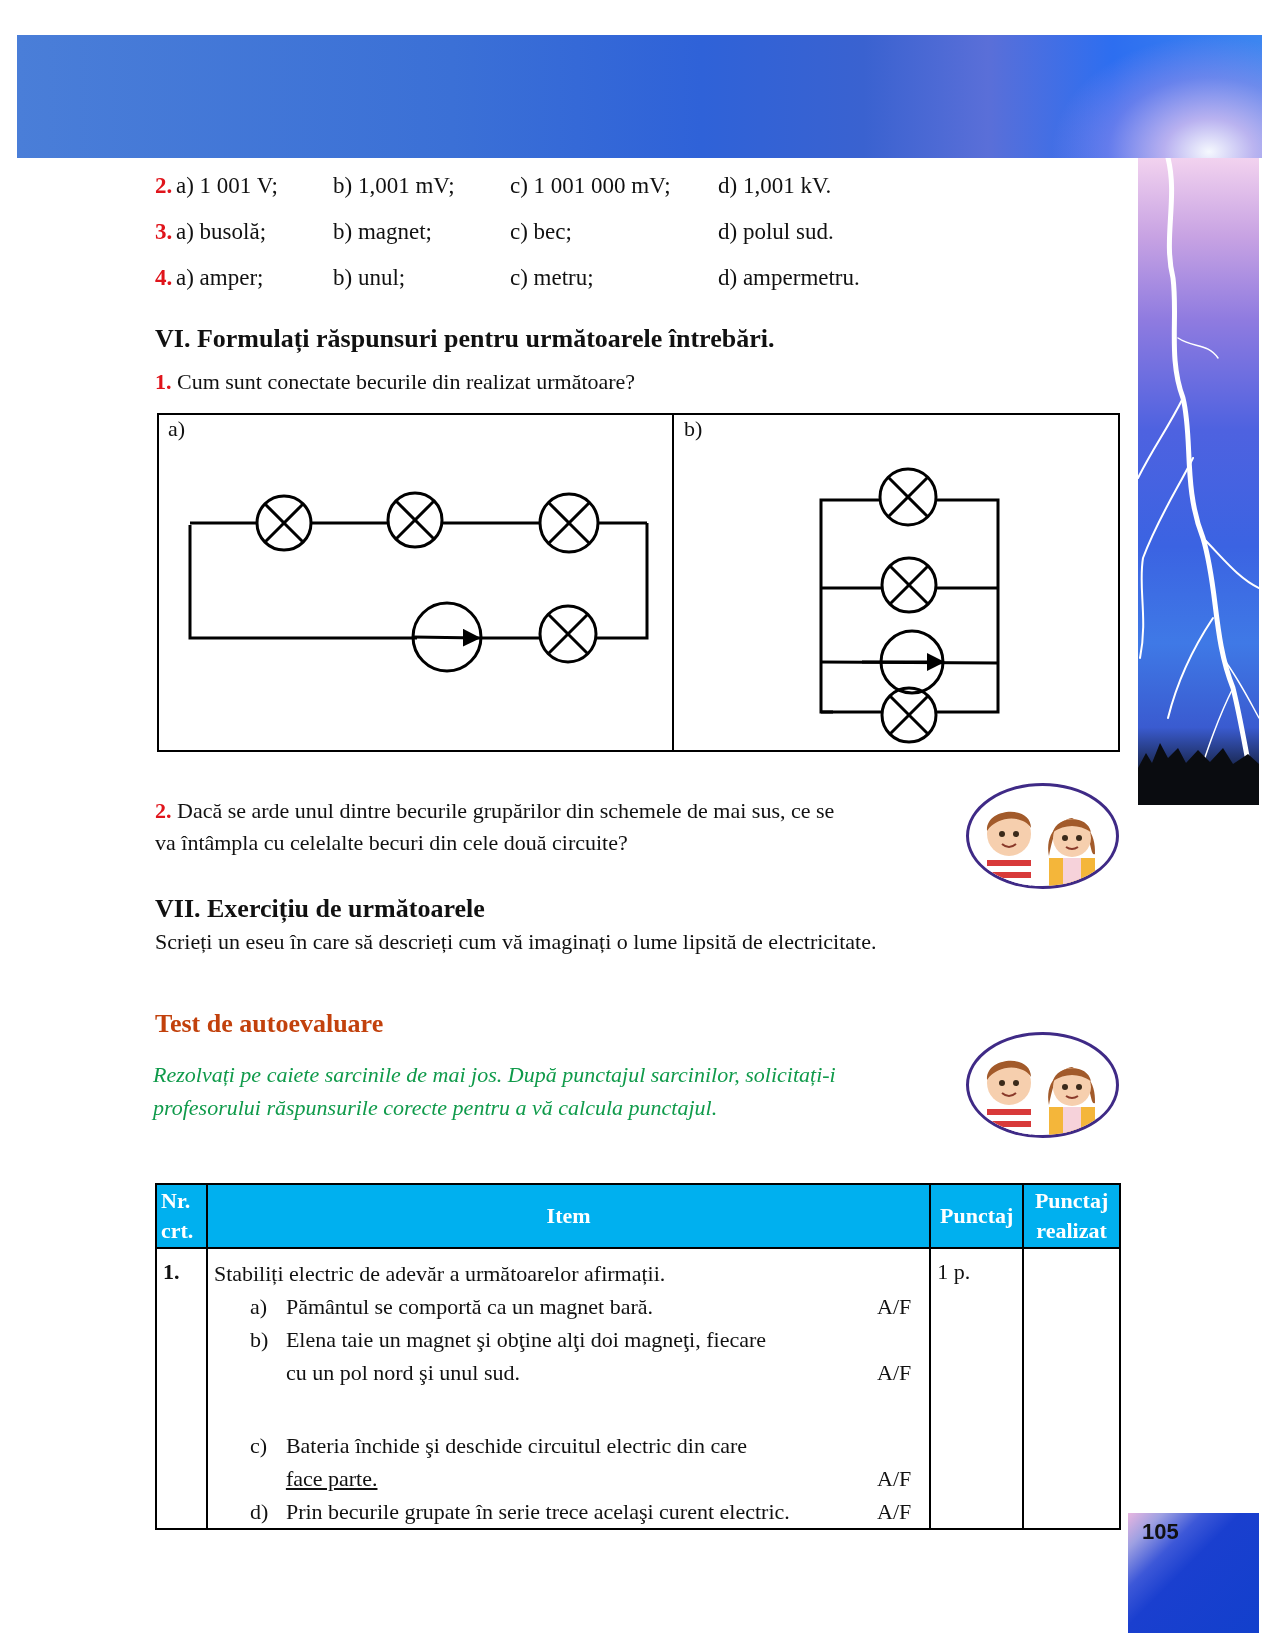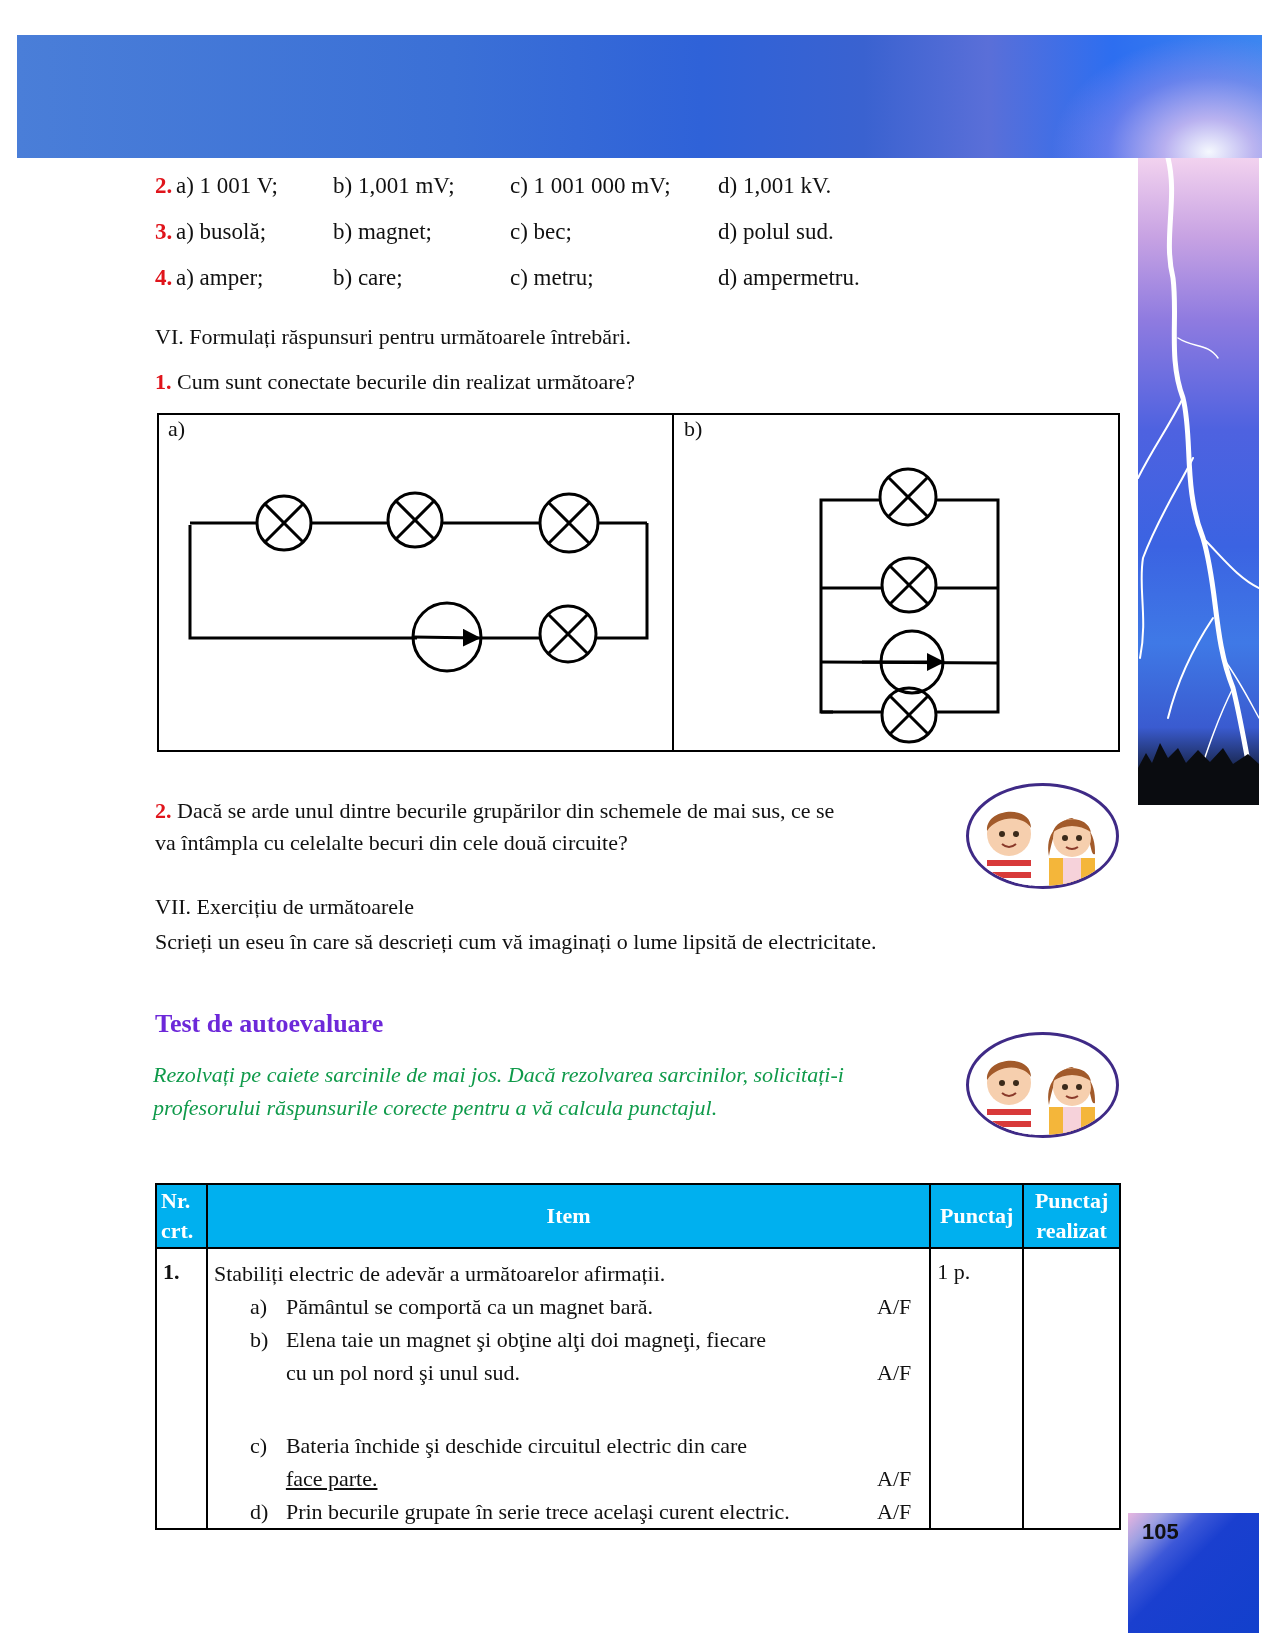--- a/index.html
+++ b/index.html
@@ -9,27 +9,27 @@
   .banner { left:17px; top:35px; width:1245px; height:123px;
     background: linear-gradient(90deg,#4a7ed8 0%,#3b70d6 35%,#2f62d8 55%,#3a62d0 68%,#5a6fd8 78%,#2d6ef0 88%,#3d86f0 100%); }
   .banner-glow { left:1050px; top:35px; width:212px; height:123px;
     background: radial-gradient(ellipse at 75% 95%, rgba(255,255,255,0.95) 0%, rgba(240,200,240,0.7) 20%, rgba(200,150,230,0.35) 45%, rgba(0,0,0,0) 70%); }
   .strip { left:1138px; top:158px; width:121px; height:647px;
     background: linear-gradient(180deg,#f2d2ef 0%,#c8a3e3 12%,#8f7be0 25%,#4e62e0 42%,#3b63e2 60%,#3f79e6 75%,#3a5bd0 88%,#101828 96%,#050608 100%); overflow:hidden; }
   .strip svg { position:absolute; left:0; top:0; }
   .q-line { left:155px; font-size:23px; line-height:28px; white-space:nowrap; }
   .q-line span { position:absolute; top:0; white-space:nowrap; }
   .num { color:#e0141b; font-weight:bold; }
-  .h-bold { font-weight:normal; font-size:22px; }
+  .h-bold { font-weight:bold; font-size:26px; }
   .body-text { font-size:22px; line-height:32px; }
   .circ-box { left:157px; top:413px; width:959px; height:335px; border:2px solid #000; }
   .circ-divider { left:672px; top:413px; width:2px; height:339px; background:#000; }
   .panel-label { font-size:22px; }
   .kids { border:3px solid #3f2a86; border-radius:50%; background:#fff; overflow:hidden; }
-  .test-title { color:#6d28d9; font-weight:bold; font-size:26px; }
+  .test-title { color:#c2410c; font-weight:bold; font-size:26px; }
   .green { color:#0f9a4a; font-style:italic; font-size:22px; line-height:33px; }
   table.eval { position:absolute; left:155px; top:1183px; width:966px; border-collapse:collapse; }
   table.eval td, table.eval th { border:2px solid #000; vertical-align:top; font-size:22px; }
   table.eval th { background:#00b0ef; color:#fff; font-weight:bold; vertical-align:middle; height:62px; padding:0 4px; }
   .pagebox { left:1128px; top:1513px; width:131px; height:120px;
     background: linear-gradient(135deg,#e8b6e0 0%,#9ea0e2 14%,#3d58d8 30%,#1a3fcf 45%,#1240cc 100%); }
   .pagenum { left:14px; top:6px; font-family:"Liberation Sans","DejaVu Sans",sans-serif; font-weight:bold; font-size:22px; color:#111; }
 </style>
 </head>
 <body>
@@ -62,21 +62,21 @@
 <div class="abs q-line" style="top:218px;">
   <span class="num" style="left:0">3.</span>
   <span style="left:21px">a) busolă;</span>
   <span style="left:178px">b) magnet;</span>
   <span style="left:355px">c) bec;</span>
   <span style="left:563px">d) polul sud.</span>
 </div>
 <div class="abs q-line" style="top:264px;">
   <span class="num" style="left:0">4.</span>
   <span style="left:21px">a) amper;</span>
-  <span style="left:178px">b) care;</span>
+  <span style="left:178px">b) unul;</span>
   <span style="left:355px">c) metru;</span>
   <span style="left:563px">d) ampermetru.</span>
 </div>
 
 <div class="abs h-bold" style="left:155px; top:324px;">VI. Formulați răspunsuri pentru următoarele întrebări.</div>
 <div class="abs body-text" style="left:155px; top:366px; white-space:nowrap;">
   <span class="num">1.</span>
   <span>Cum sunt conectate becurile din realizat următoare?</span>
 </div>
 
@@ -179,21 +179,21 @@
       <circle cx="110" cy="52" r="3" fill="#3a2a1a"></circle>
     <path d="M97 61 Q103 65 109 61" stroke="#8a3a2a" stroke-width="2" fill="none"></path>
   </svg>
 </div>
 
 <div class="abs h-bold" style="left:155px; top:894px;">VII. Exercițiu de următoarele</div>
 <div class="abs body-text" style="left:155px; top:926px; white-space:nowrap;">Scrieți un eseu în care să descrieți cum vă imaginați o lume lipsită de electricitate.</div>
 
 <div class="abs test-title" style="left:155px; top:1009px;">Test de autoevaluare</div>
 <div class="abs green" style="left:153px; top:1058px; white-space:nowrap;">
-  <div>Rezolvați pe caiete sarcinile de mai jos. Dacă rezolvarea sarcinilor, solicitați-i</div>
+  <div>Rezolvați pe caiete sarcinile de mai jos. După punctajul sarcinilor, solicitați-i</div>
   <div>profesorului răspunsurile corecte pentru a vă calcula punctajul.</div>
 </div>
 
 <div class="abs kids" style="left:966px; top:1032px; width:147px; height:100px;">
   <svg width="147" height="100" viewBox="0 0 147 100">
     <rect x="18" y="72" width="44" height="30" fill="#fff"></rect>
     <rect x="18" y="74" width="44" height="6" fill="#d83a3a"></rect>
       <rect x="18" y="86" width="44" height="6" fill="#d83a3a"></rect>
     <circle cx="40" cy="48" r="22" fill="#f6cfae"></circle>
     <path d="M18 45 C16 22, 62 18, 62 42 C55 30, 30 28, 18 45 Z" fill="#a25a2a"></path>

